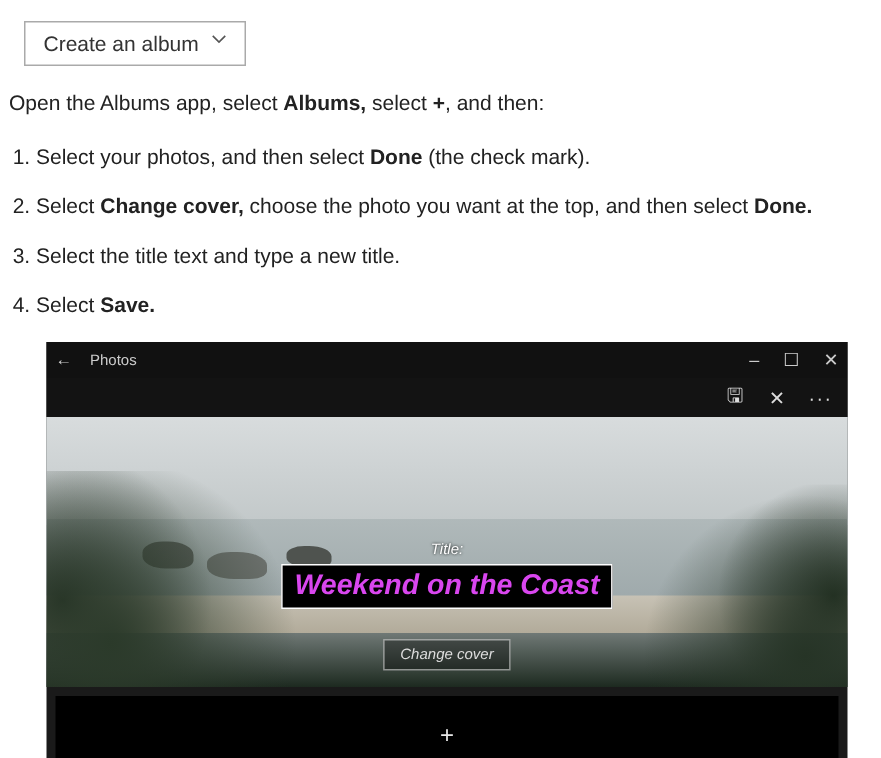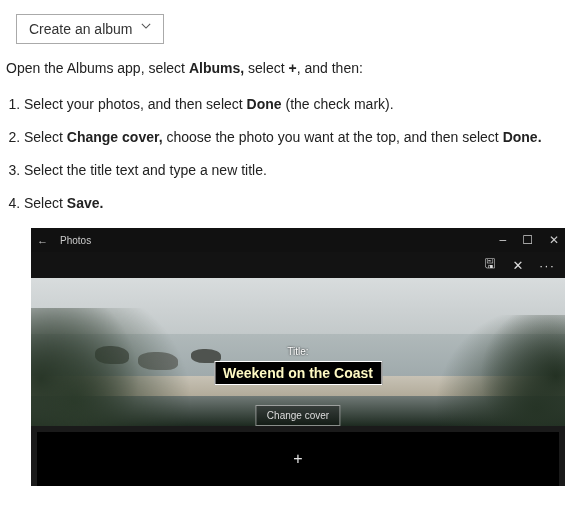--- a/index.html
+++ b/index.html
@@ -71,23 +71,24 @@
     justify-content:flex-end;
     gap: 14px;
     padding: 0 12px;
     color:#ddd;
   }
   .toolbar .icon { width:14px; font-size:13px; text-align:center; }
   .ellipsis { letter-spacing:1px; }
 
   .cover {
     position: relative;
-    height: 148px;
+    height: 180px;
     overflow: hidden;
     background: linear-gradient(to bottom, #c9cfd0 0%, #b7c0c2 35%, #bcc4c5 55%, #a1a8a9 68%, #1d2a20 100%);
+    font-style: italic;
   }
   
   .cover::before {
     content:"";
     position:absolute;
     left:0; right:0; top:0; height:40%;
     background: linear-gradient(to bottom, #d8dcdd, #c2c8c9);
   }
   
   .sea {
@@ -129,22 +130,22 @@
   }
   .title-label {
     font-size:10px;
     color: #fff;
     text-shadow: 0 0 2px #000;
     margin-bottom:4px;
   }
   .album-title {
     display:inline-block;
     background:#000;
-    color:#fef9c3;
-    font-size:14px;
+    color:#d946ef;
+    font-size:19px;
     font-weight:700;
     padding:3px 8px;
     border: 1.5px solid #fff;
   }
   .change-cover {
     display:inline-block;
     margin-top:20px;
     font-size:10px;
     color:#ddd;
     padding:4px 10px;

